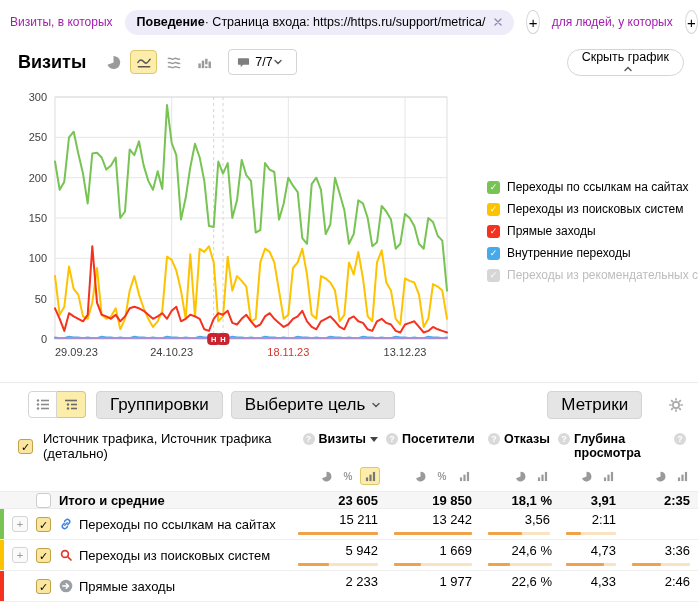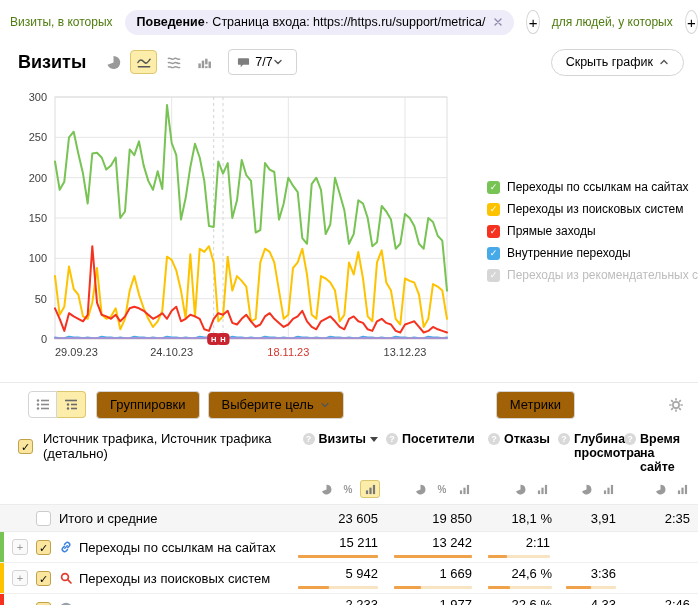--- a/index.html
+++ b/index.html
@@ -2,40 +2,40 @@
 <html><head>
 <meta charset="utf-8">
 <style>
   * { margin:0; padding:0; box-sizing:border-box; }
   html,body { background:#fff; }
   body { font-family:"Liberation Sans","DejaVu Sans",sans-serif; color:#000; }
   #page { position:relative; width:698px; height:605px; background:#fff; overflow:hidden; }
 
   
   .filter-bar { display:flex; align-items:center; padding:8px 0 0 10px; height:36px; }
-  .muted-label { font-size:12px; color:#4d7c0f; white-space:nowrap; }
+  .muted-label { font-size:12px; color:#a21caf; white-space:nowrap; }
   .chip { display:flex; align-items:center; margin-left:12px; background:#efecfa; border-radius:13px;
           height:25px; padding:0 10px 0 12px; font-size:12.5px; white-space:nowrap; }
   .chip b { font-weight:bold; }
   .chip .x { margin-left:7px; cursor:pointer; display:flex; }
   .plus-btn { width:24px; height:24px; border:1px solid #d6d6d6; border-radius:50%; background:#fff;
               margin-left:12px; font-size:15px; line-height:21px; text-align:center; color:#000; cursor:pointer; }
   .filter-bar .gap { margin-left:12px; }
 
   
   .chart-header { display:flex; align-items:center; padding:12px 14px 0 18px; height:40px; }
   .chart-title { font-size:18px; font-weight:bold; margin-right:14px; }
   .icon-btn { width:27px; height:24px; display:flex; align-items:center; justify-content:center;
               border:1px solid transparent; border-radius:4px; margin-right:3px; cursor:pointer; background:transparent; }
   .icon-btn.selected { background:#fcedaa; border-color:#dcc66e; }
   .comments-btn { display:flex; align-items:center; border:1px solid #d4d4d4; border-radius:4px;
                   height:26px; padding:0 8px; margin-left:8px; font-size:12.5px; background:#fff; cursor:pointer; }
   .comments-btn svg { margin-right:5px; }
   .hide-chart { margin-left:auto; border:1px solid #d4d4d4; border-radius:14px; height:27px;
-                padding:0 14px; font-size:12.5px; background:#fff; display:flex; align-items:center; cursor:pointer; }
+                padding:0 14px; font-size:12.5px; background:#fff; display:flex; align-items:center; cursor:pointer;flex-direction:column; }
   .hide-chart svg { margin-left:6px; }
 
   
   .chart-area { position:relative; height:300px; }
   .legend { position:absolute; left:487px; top:100px; }
   .legend-row { display:flex; align-items:center; height:22px; cursor:pointer; }
   .legend-swatch { width:13px; height:13px; border-radius:3px; margin-right:7px; color:#fff;
                    font-size:9px; line-height:13px; text-align:center; font-weight:bold; }
   .legend-label { font-size:12px; color:#000; white-space:nowrap; }
   .legend-row.disabled .legend-label { color:#bdbdbd; }
@@ -43,22 +43,22 @@
 
   
   .table-section { border-top:1px solid #ebebeb; margin-top:6px; }
   .tbl-controls { display:flex; align-items:center; padding:8px 14px 7px 28px; height:42px; }
   .toggle-group { display:flex; }
   .toggle-btn { width:29px; height:27px; border:1px solid #d4d4d4; background:#fff; display:flex;
                 align-items:center; justify-content:center; cursor:pointer; }
   .toggle-btn:first-child { border-radius:4px 0 0 4px; }
   .toggle-btn:last-child { border-radius:0 4px 4px 0; border-left:none; }
   .toggle-btn.selected { background:#fcedaa; border-color:#dcc66e; }
-  .txt-btn { border:1px solid #d4d4d4; border-radius:4px; height:28px; padding:0 13px; font-size:13px;
-             background:#a16207; display:flex; align-items:center; cursor:pointer; white-space:nowrap; }
+  .txt-btn { border:1px solid #d4d4d4; border-radius:4px; height:28px; padding:0 13px; font-size:17px;
+             background:#e5e5e5; display:flex; align-items:center; cursor:pointer; white-space:nowrap; }
   .txt-btn svg { margin-left:6px; }
   .ml10 { margin-left:10px; } .ml155 { margin-left:152px; } .ml8 { margin-left:8px; }
   .gear { margin-left:auto; cursor:pointer; display:flex; }
 
   .t-grid { display:grid; grid-template-columns:290px 96px 94px 78px 66px 74px; }
   .hdr-row { align-items:flex-start; padding-top:6px; min-height:32px; }
   .dim-cell { display:flex; align-items:center; padding-left:18px; }
   .dim-label { font-size:13px; font-weight:normal; margin-left:10px; }
   .col-hdr { text-align:right; padding-right:8px; font-size:12.5px; font-weight:bold; }
   .col-hdr .inner { display:inline-flex; text-align:left; align-items:flex-start; }
@@ -66,22 +66,22 @@
             line-height:12px; text-align:center; margin-right:4px; flex:none; margin-top:1px; }
   .sort-caret { width:0; height:0; border-left:4px solid transparent; border-right:4px solid transparent;
                 border-top:5px solid #444; display:inline-block; margin-left:4px; margin-top:5px; }
   .subicons-row { height:30px; align-items:center; }
   .subicons { display:flex; justify-content:flex-end; padding-right:6px; }
   .mini-btn { width:20px; height:18px; border:1px solid transparent; border-radius:3px; display:flex;
               align-items:center; justify-content:center; margin-left:2px; cursor:pointer; color:#9a9a9a;
               font-size:10px; font-weight:bold; }
   .mini-btn.selected { background:#fcedaa; border-color:#dcc66e; }
 
-  .total-row { background:#f6f6f6; height:28px; align-items:center; border-top:1px solid #ececec;
-               border-bottom:1px solid #ececec; }
+  .total-row { background:#f6f6f6; height:18px; align-items:center; border-top:1px solid #ececec;
+               border-bottom:1px solid #ececec;font-weight:bold; }
   .data-row { height:31px; border-bottom:1px solid #f0f0f0; position:relative; }
   .row-strip { position:absolute; left:0; top:0; bottom:0; width:4px; }
   .name-cell { display:flex; align-items:center; padding-left:12px; font-size:13px; }
   .name-cell .spacer { width:16px; flex:none; }
   .expand-btn { width:16px; height:16px; border:1px solid #d4d4d4; border-radius:3px; color:#9a9a9a;
                 font-size:11px; line-height:14px; text-align:center; background:#fafafa; cursor:pointer; flex:none; }
   .cb { width:15px; height:15px; border-radius:3px; flex:none; text-align:center; line-height:15px; font-size:11px; cursor:pointer; }
   .cb.checked { background:#fbe6a0; border:1px solid #bfa24a; color:#000; }
   .cb.unchecked { background:#fff; border:1px solid #ccc; }
   .row-icon { margin:0 6px 0 8px; display:flex; flex:none; }
@@ -288,21 +288,20 @@
       </div>
       <div class="col-hdr">
         <span class="inner">
             <span class="q-icon">?</span>
             <span>Глубина просмотра</span>
           </span>
       </div>
       <div class="col-hdr">
         <span class="inner">
             <span class="q-icon">?</span>
-            <span>Время на сайте</span>
           </span>
       </div>
     </div>
 
     <div class="t-grid subicons-row">
       <div></div>
       <div class="subicons">
         <span class="mini-btn">
             <svg width="11" height="11" viewBox="0 0 16 16">
               <path d="M8 8 L8 1 A7 7 0 1 1 1.6 10.5 Z" fill="#9a9a9a"></path>
@@ -401,20 +400,23 @@
           </svg>
         </span>
         <span class="row-label">Переходы по ссылкам на сайтах</span>
       </div>
       <div class="val-cell"><span>15 211</span><div class="bar-track">
             <div class="bar-fill" data-row="1" style="width: 100%;"></div>
           </div></div>
       <div class="val-cell"><span>13 242</span><div class="bar-track">
             <div class="bar-fill" data-row="1" style="width: 100%;"></div>
           </div></div>
+      <div class="val-cell"><span>3,56</span><div class="bar-track">
+            <div class="bar-fill" data-row="1" style="width: 55%;"></div>
+          </div></div>
       <div class="val-cell"><span>2:11</span><div class="bar-track">
             <div class="bar-fill" data-row="1" style="width: 30%;"></div>
           </div></div>
     </div>
 
     <div class="t-grid data-row">
       <div class="name-cell">
         <span class="row-strip" style="background: rgb(253, 195, 0);"></span>
         <span class="expand-btn">+</span>
         <span class="cb checked ml8c">✓</span>
@@ -428,20 +430,23 @@
       </div>
       <div class="val-cell"><span>5 942</span><div class="bar-track">
             <div class="bar-fill" data-row="2" style="width: 39%;"></div>
           </div></div>
       <div class="val-cell"><span>1 669</span><div class="bar-track">
             <div class="bar-fill" data-row="2" style="width: 35%;"></div>
           </div></div>
       <div class="val-cell pct"><span>24,6 %</span><div class="bar-track">
             <div class="bar-fill" data-row="2" style="width: 34%;"></div>
           </div></div>
+      <div class="val-cell"><span>4,73</span><div class="bar-track">
+            <div class="bar-fill" data-row="2" style="width: 75%;"></div>
+          </div></div>
       <div class="val-cell"><span>3:36</span><div class="bar-track">
             <div class="bar-fill" data-row="2" style="width: 50%;"></div>
           </div></div>
     </div>
 
     <div class="t-grid data-row">
       <div class="name-cell">
         <span class="row-strip" style="background: rgb(245, 50, 31);"></span>
         <span class="spacer"></span>
         <span class="cb checked ml8c">✓</span>

